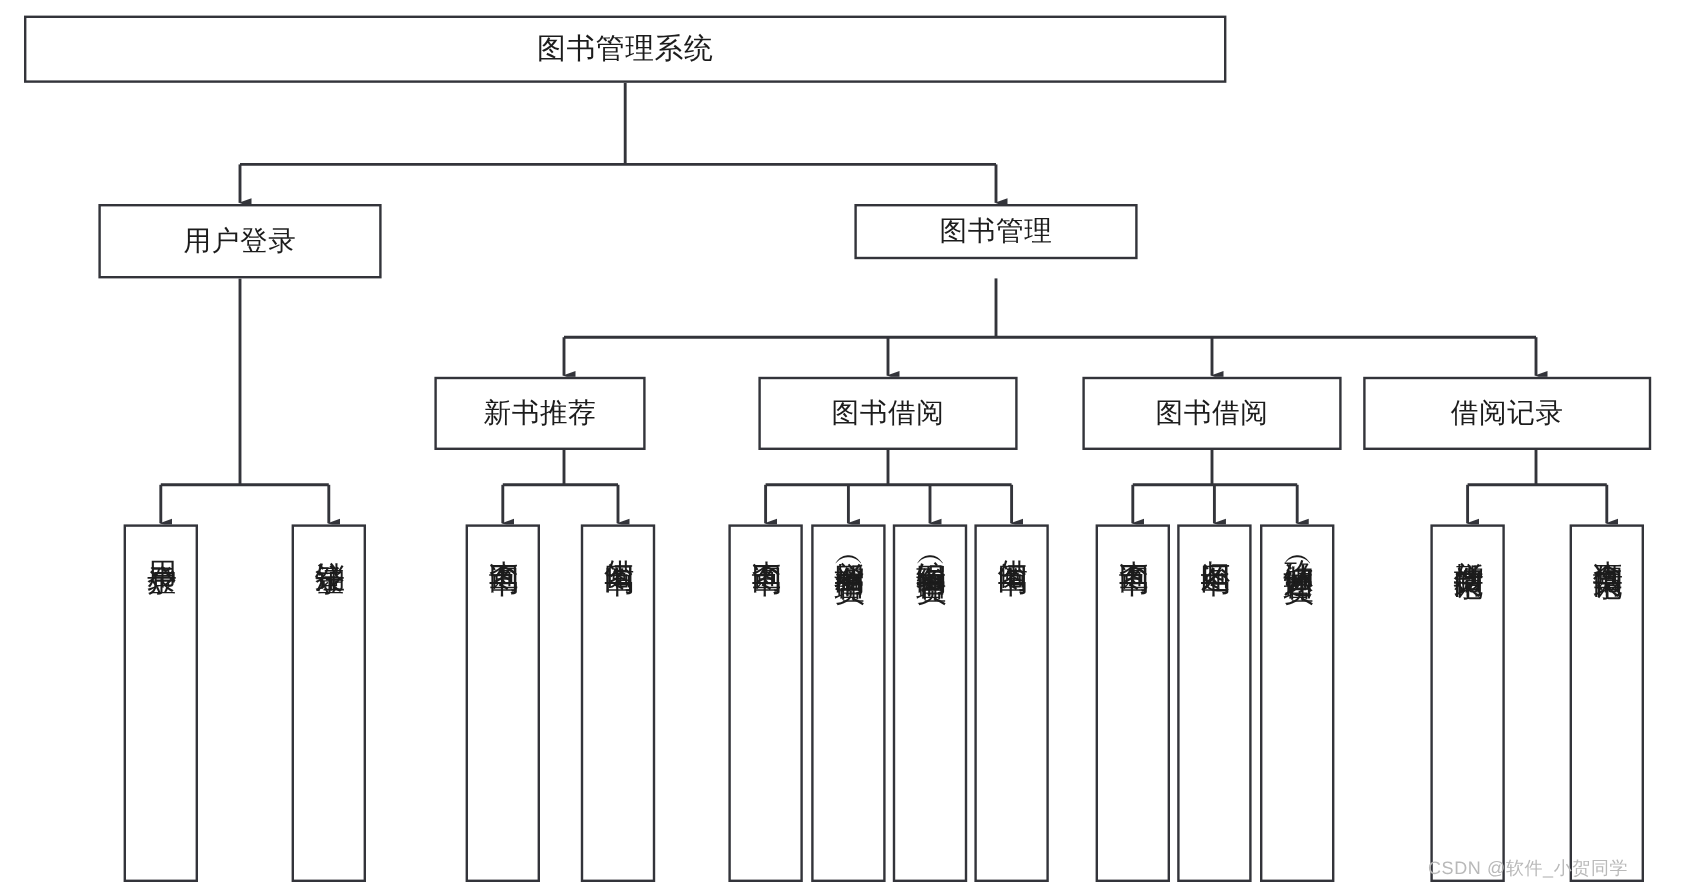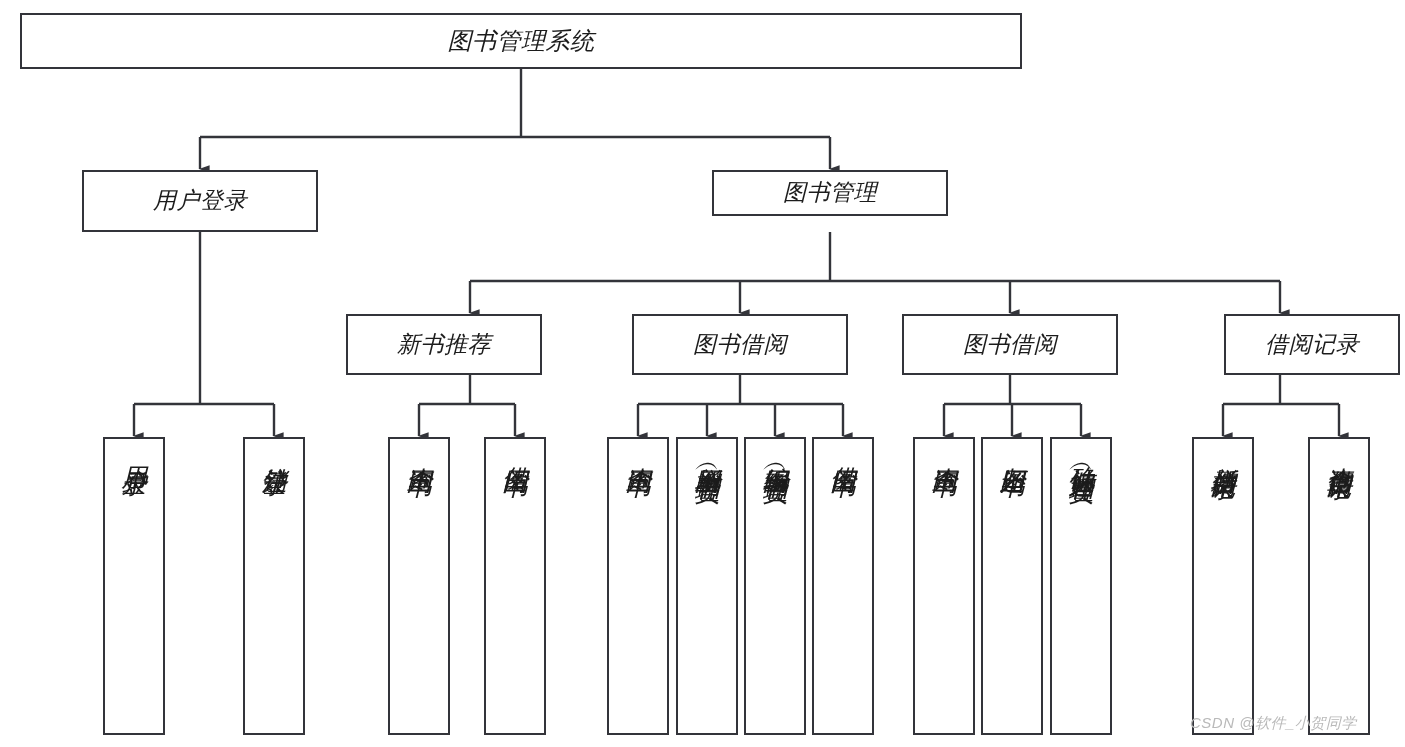--- a/index.html
+++ b/index.html
@@ -10,21 +10,20 @@
   }
   body {
     font-family: "Liberation Sans", "DejaVu Sans", sans-serif;
   }
   #diagram-root {
     position: relative;
     width: 1405px;
     height: 747px;
     background: #ffffff;
     overflow: hidden;
-    font-style: italic;
   }
   #connector-layer {
     position: absolute;
     left: 0;
     top: 0;
     width: 1405px;
     height: 747px;
     pointer-events: none;
   }
   .node {
@@ -127,30 +126,30 @@
     <span class="node-label">图书管理系统</span>
   </div>
 
   <div class="node horiz" style="left: 82px; top: 170px; width: 236px; height: 62px;">
     <span class="node-label">用户登录</span>
   </div>
   <div class="node horiz" style="left: 712px; top: 170px; width: 236px; height: 46px;">
     <span class="node-label">图书管理</span>
   </div>
 
-  <div class="node horiz" style="left: 346px; top: 314px; width: 196px; height: 61px;">
+  <div class="node horiz" style="left: 362px; top: 314px; width: 176px; height: 61px;">
     <span class="node-label">新书推荐</span>
   </div>
   <div class="node horiz" style="left: 632px; top: 314px; width: 216px; height: 61px;">
     <span class="node-label">图书借阅</span>
   </div>
   <div class="node horiz" style="left: 902px; top: 314px; width: 216px; height: 61px;">
     <span class="node-label">图书借阅</span>
   </div>
-  <div class="node horiz" style="left: 1224px; top: 314px; width: 176px; height: 61px;">
+  <div class="node horiz" style="left: 1136px; top: 314px; width: 240px; height: 61px;">
     <span class="node-label">借阅记录</span>
   </div>
 
   <div class="node vert" style="left: 103px; top: 437px; width: 62px; height: 298px;">
     <span class="node-label">用户登录</span>
   </div>
   <div class="node vert" style="left: 243px; top: 437px; width: 62px; height: 298px;">
     <span class="node-label">注销登录</span>
   </div>
   <div class="node vert" style="left: 388px; top: 437px; width: 62px; height: 298px;">

